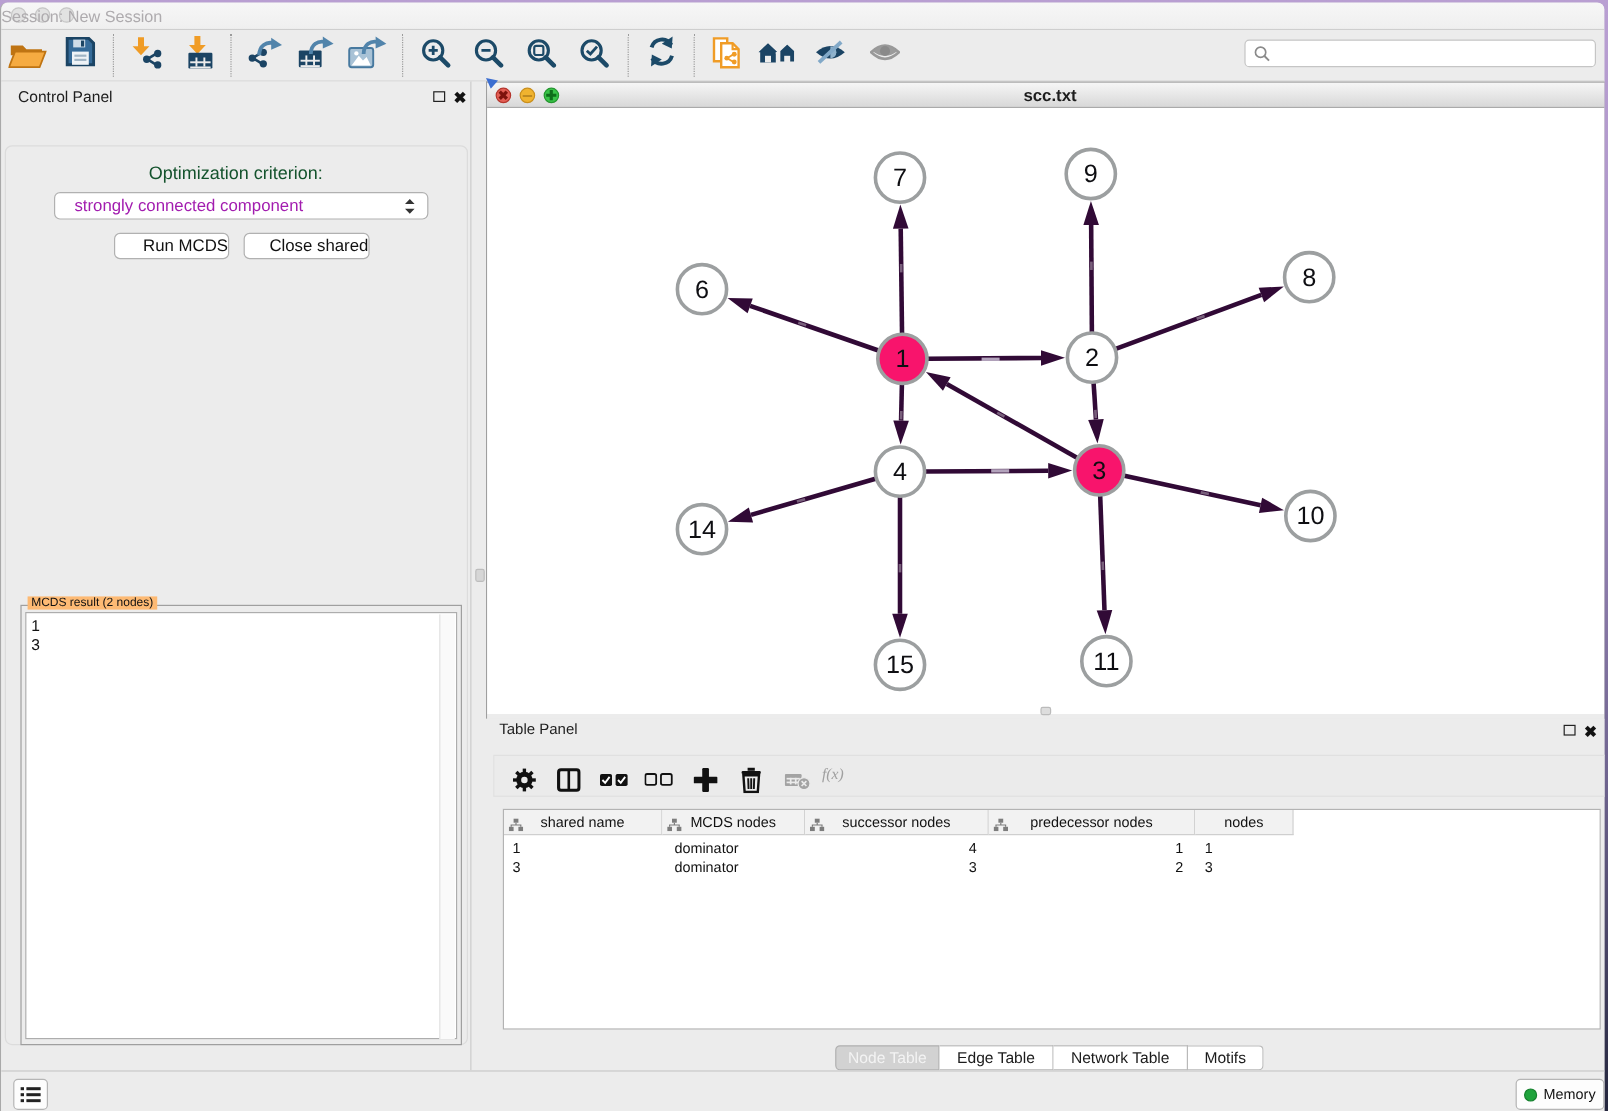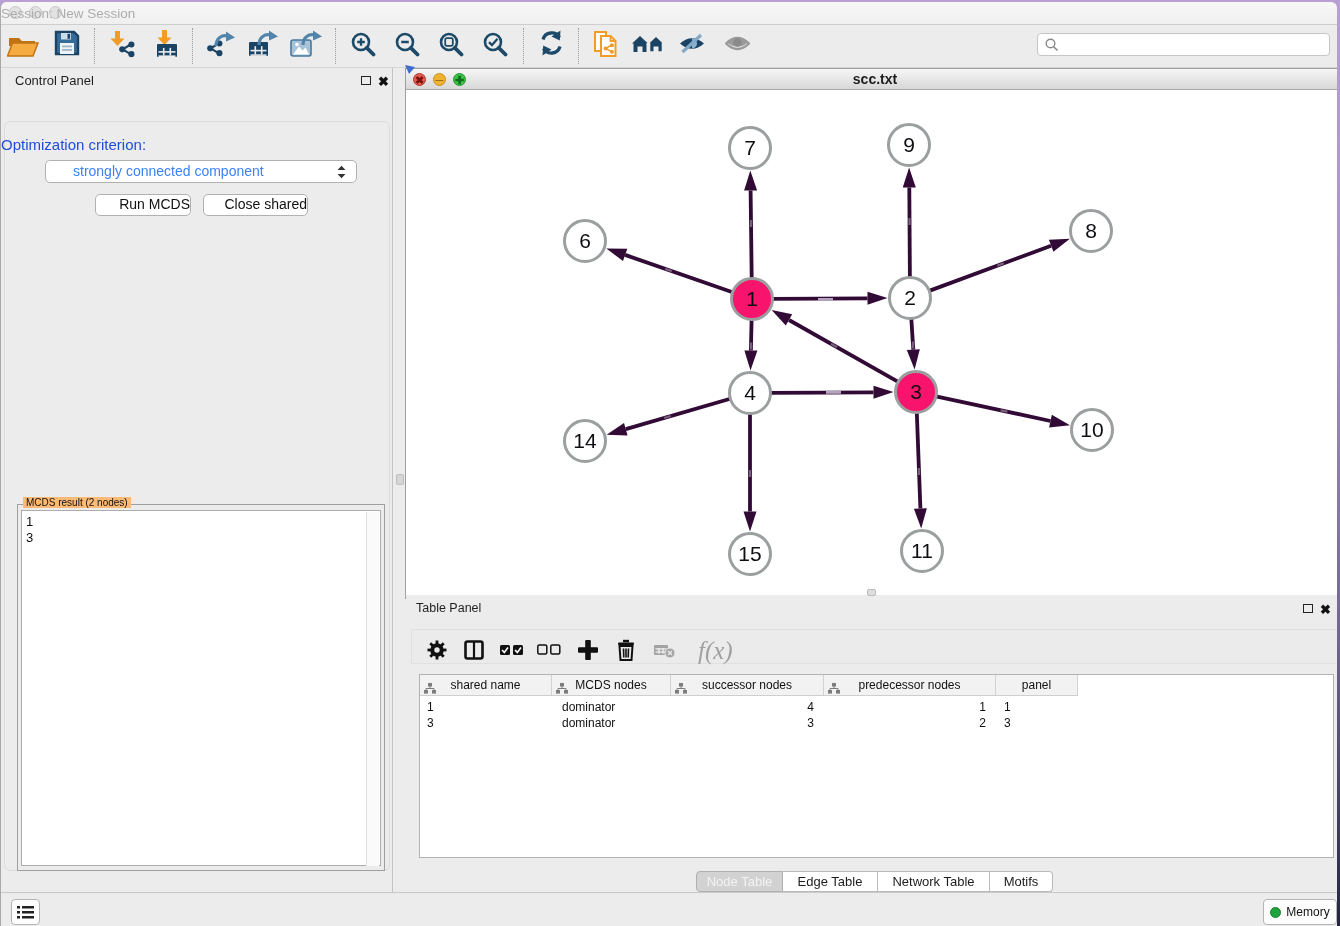--- a/index.html
+++ b/index.html
@@ -17,22 +17,22 @@
 #cpanel{position:absolute;left:0;top:66px;width:392px;height:824px;background:#ececec;border-right:1px solid #c3c3c3}
 #cp-title{position:absolute;left:14px;top:0px;height:26px;line-height:26px;font-size:13px;color:#1e1e1e}
 .mini-float{position:absolute;width:10px;height:9px;border:1.6px solid #222}
 .mini-x{position:absolute;font-size:13px;font-weight:bold;color:#111;line-height:10px}
 .tabs{position:absolute;display:flex}
 .tab{height:21px;line-height:20px;background:#fff;border:1px solid #b9b9b9;border-left:none;font-size:13px;color:#1c1c1c;text-align:center;padding:0 0}
 .tab.first{border-left:1px solid #b9b9b9;border-radius:4px 0 0 4px}
 .tab.last{border-radius:0 4px 4px 0}
 .tab.sel{background:#d2d2d2;color:#f3f3f3;border-color:#b0b0b0}
 #cp-body{position:absolute;left:3px;top:53px;width:386px;height:750px;background:#ececec;border:1px solid #dcdcdc;border-radius:6px}
-#opt-label{position:absolute;left:0;top:68px;width:100%;text-align:left;font-size:15px;color:#1d4ed8}
-#combo{position:absolute;left:44px;top:92px;width:312px;height:23px;background:#fff;border:1px solid #b1b1b1;border-radius:5px;font-size:14px;color:#3b82f6;line-height:21px;padding-left:27px}
+#opt-label{position:absolute;left:0;top:68px;width:100%;text-align:center;font-size:15px;color:#14532d}
+#combo{position:absolute;left:44px;top:92px;width:312px;height:23px;background:#fff;border:1px solid #b1b1b1;border-radius:5px;font-size:14px;color:#a21caf;line-height:21px;padding-left:16px}
 .btn{position:absolute;height:22px;background:#fff;border:1px solid #b1b1b1;border-radius:5px;font-size:14px;color:#111;text-align:right;line-height:19px}
 #fieldset{position:absolute;left:16px;top:436px;width:368px;height:367px;border:1px solid #9f9f9f}
 #fieldset-legend{position:absolute;left:5px;top:-8px;background:#fdba74;padding:0 3px;font-size:10px;color:#111}
 #cp-text{position:absolute;left:3px;top:5px;width:360px;height:356px;background:#fff;border:1px solid #adadad;font-size:13px;color:#111;padding:3px 0 0 4px;line-height:16px}
 #cp-scroll{position:absolute;right:1px;top:1px;width:13px;height:354px;background:#fafafa;border-left:1px solid #e2e2e2}
 
 #vsplit{position:absolute;left:392px;top:66px;width:12px;height:824px;background:#ececec}
 #vhandle{position:absolute;left:3px;top:406px;width:8px;height:11px;background:#d6d6d6;border:1px solid #bdbdbd;border-radius:2px}
 
 #netframe{position:absolute;left:404px;top:66px;width:933px;height:531px;border:1px solid #9f9f9f;border-bottom:none}
@@ -339,21 +339,21 @@
         </svg>
         <svg style="position:absolute;left:242px;top:13px" width="22" height="16" viewBox="0 0 22 16">
           <rect x="0" y="2" width="14" height="10" rx="1" fill="#a3a3a3"></rect>
           <rect x="1.5" y="5.2" width="11" height="1.4" fill="#ebebeb"></rect>
           <rect x="1.5" y="8.3" width="11" height="1.4" fill="#ebebeb"></rect>
           <rect x="4.2" y="5.2" width="1.4" height="5.5" fill="#ebebeb"></rect>
           <rect x="8.4" y="5.2" width="1.4" height="5.5" fill="#ebebeb"></rect>
           <circle cx="16" cy="10" r="5" fill="#a3a3a3" stroke="#ebebeb" stroke-width="1"></circle>
           <path d="M14,8 L18,12 M18,8 L14,12" stroke="#ebebeb" stroke-width="1.4"></path>
         </svg>
-        <div style="position:absolute;left:286px;top:7px;font-family:'Liberation Serif',serif;font-style:italic;font-size:25px;color:#a0a0a0">f(x)</div>
+        <div style="position:absolute;left:273px;top:7px;font-family:'Liberation Serif',serif;font-style:italic;font-size:13px;color:#a0a0a0">f(x)</div>
     </div>
     <div id="ttable">
       <div class="th" style="left:0px;width:132px">shared name</div>
         <div class="hicon" style="left:4px"><svg width="12" height="11" viewBox="0 0 12 11">
             <g fill="#7d7d7d">
               <rect x="4" y="0" width="4" height="3.6"></rect>
               <rect x="0" y="7" width="4" height="3.6"></rect>
               <rect x="8" y="7" width="4" height="3.6"></rect>
             </g>
             <path d="M6,3.6 V5.5 M2,7 V5.5 H10 V7" stroke="#7d7d7d" stroke-width="1" fill="none"></path>
@@ -378,21 +378,21 @@
           </svg></div>
         <div class="th" style="left:404px;width:172px">predecessor nodes</div>
         <div class="hicon" style="left:408px"><svg width="12" height="11" viewBox="0 0 12 11">
             <g fill="#7d7d7d">
               <rect x="4" y="0" width="4" height="3.6"></rect>
               <rect x="0" y="7" width="4" height="3.6"></rect>
               <rect x="8" y="7" width="4" height="3.6"></rect>
             </g>
             <path d="M6,3.6 V5.5 M2,7 V5.5 H10 V7" stroke="#7d7d7d" stroke-width="1" fill="none"></path>
           </svg></div>
-        <div class="th" style="left:576px;width:82px">panel</div>
+        <div class="th" style="left:576px;width:82px">nodes</div>
         <div class="td" style="left:7px;top:24px">1</div>
         <div class="td" style="left:142px;top:24px">dominator</div>
         <div class="td" style="left:253px;width:141px;top:24px;text-align:right">4</div>
         <div class="td" style="left:406px;width:160px;top:24px;text-align:right">1</div>
         <div class="td" style="left:584px;top:24px">1</div>
         <div class="td" style="left:7px;top:40px">3</div>
         <div class="td" style="left:142px;top:40px">dominator</div>
         <div class="td" style="left:253px;width:141px;top:40px;text-align:right">3</div>
         <div class="td" style="left:406px;width:160px;top:40px;text-align:right">2</div>
         <div class="td" style="left:584px;top:40px">3</div>

